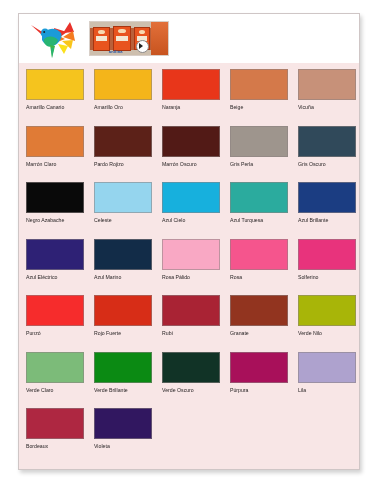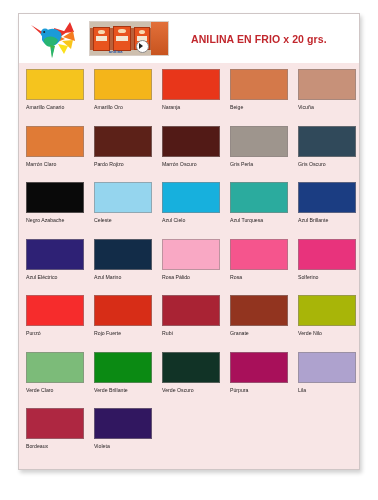--- a/index.html
+++ b/index.html
@@ -200,21 +200,20 @@
         <div class="pp-shelf" style="top:0;height:6px;"></div>
         <div class="pp-shelf" style="bottom:0;height:5px;"></div>
         <div class="pp-right"></div>
         <div class="pp-bag" style="left:3px;top:5px;width:17px;height:24px;"></div>
         <div class="pp-bag" style="left:23px;top:4px;width:18px;height:25px;"></div>
         <div class="pp-bag" style="left:44px;top:5px;width:16px;height:23px;"></div>
         <div class="pp-brand">anilina</div>
         <div class="pp-badge"></div>
       </div>
 
-      <div id="title">ANILINA EN FRIO x 20 grs.</div>
     </div>
 
     <div id="grid">
         <div class="row">
           <div class="cell">
             <div class="swatch" title="Amarillo Canario" style="background: rgb(245, 196, 30);"></div>
             <div class="swatch-label">Amarillo Canario</div>
           </div>
           <div class="cell">
             <div class="swatch" title="Amarillo Oro" style="background: rgb(244, 181, 26);"></div>

